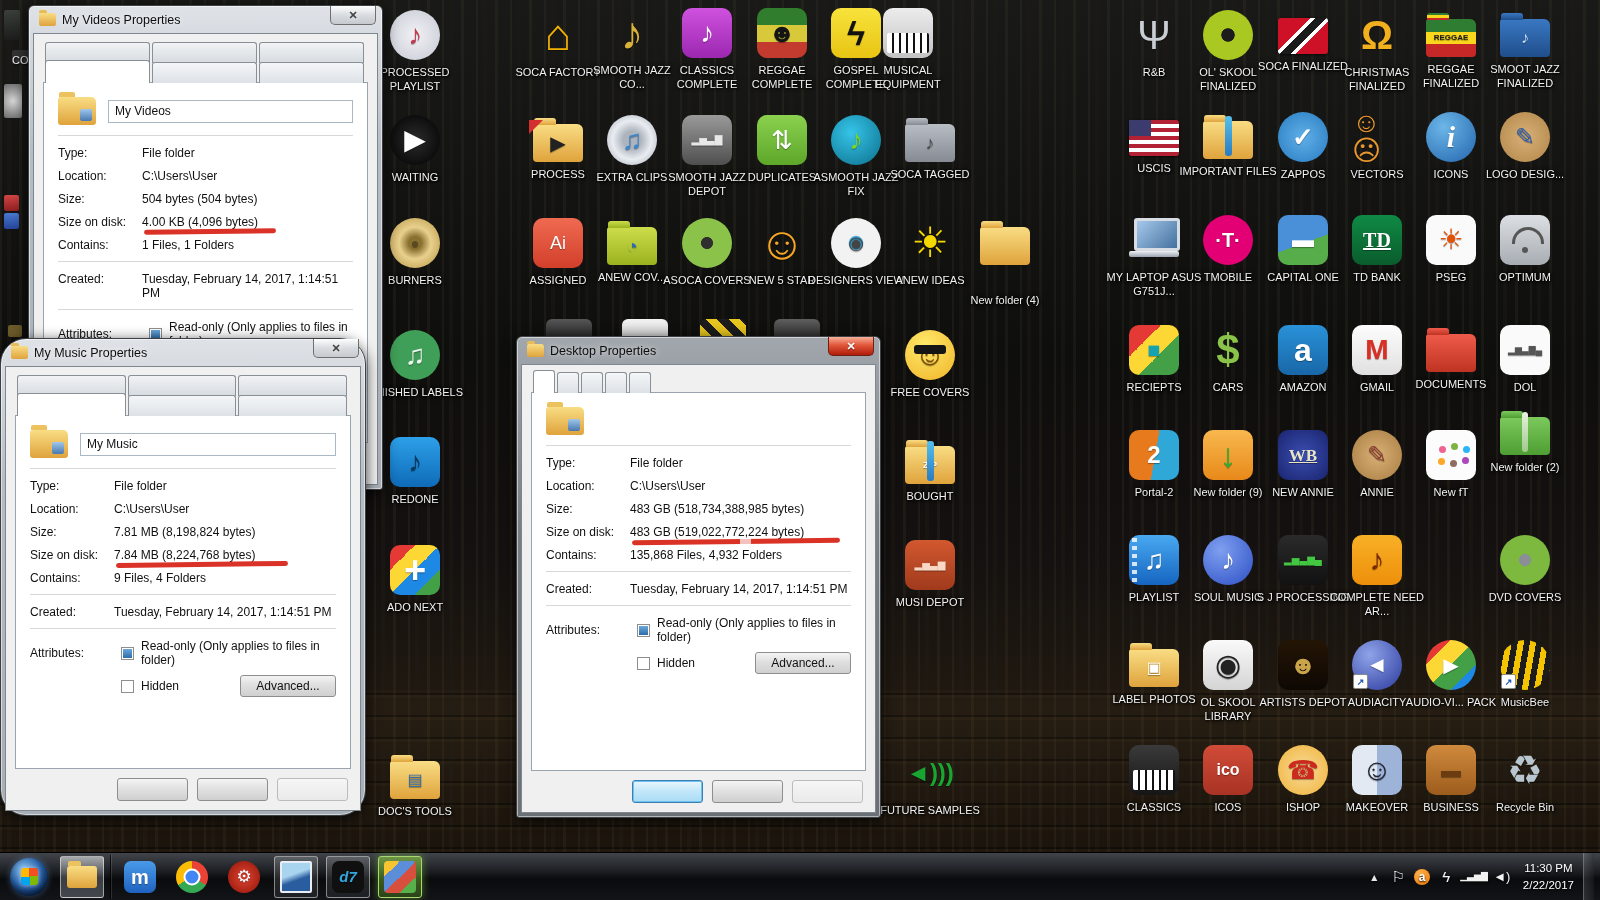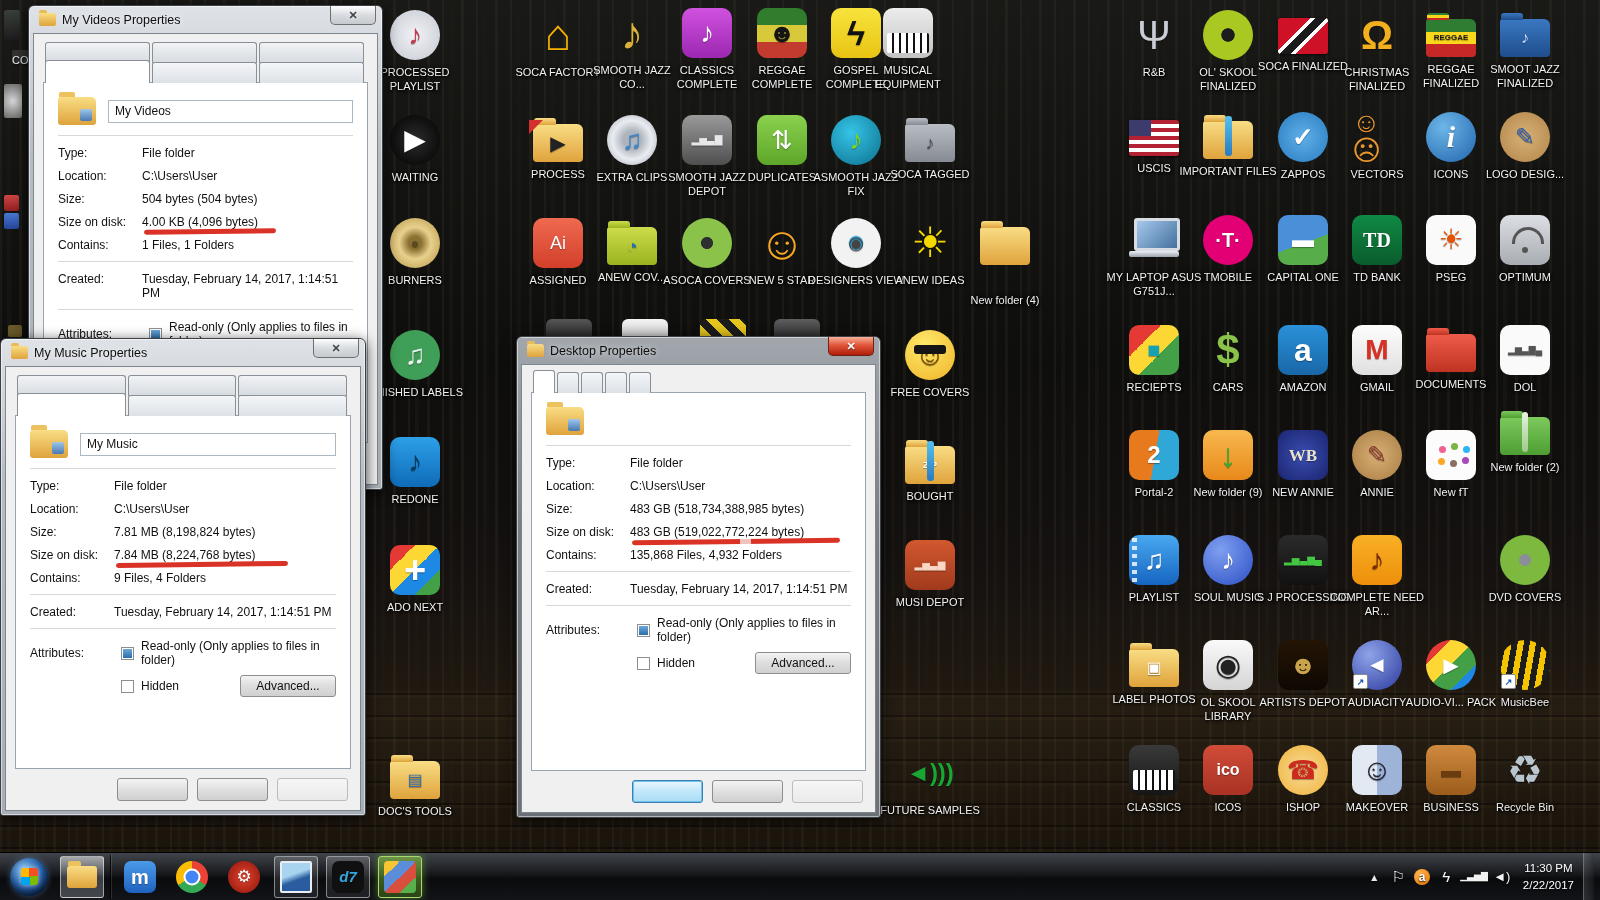--- a/index.html
+++ b/index.html
@@ -14,21 +14,21 @@
   .ic{position:absolute;width:100px;display:flex;flex-direction:column;align-items:center;transform:translateX(-50%);z-index:1;cursor:default;}
   .gbox{width:50px;height:50px;border-radius:10px;background:var(--bg,#666);display:flex;align-items:center;justify-content:center;position:relative;}
   .gbox.circle{border-radius:50%;}
   .gbox.none{background:none;border-radius:0;}
   .gbox.rect{height:36px;margin-top:8px;border-radius:3px;box-shadow:0 1px 3px rgba(0,0,0,.7);}
   .gbox.folder{height:38px;margin-top:9px;border-radius:3px 6px 4px 4px;background:var(--bg,linear-gradient(#f9dd84,#dfa33c));}
   .gbox.folder::before{content:"";position:absolute;top:-6px;left:1px;width:22px;height:7px;border-radius:3px 3px 0 0;background:inherit;}
   .g{font-size:var(--fs,28px);color:var(--fg,#fff);line-height:1;text-shadow:0 1px 1px rgba(0,0,0,.35);}
   .ilabel{margin-top:5px;font-size:11px;line-height:1.3;color:#f2f2f2;text-align:center;text-shadow:1px 1px 2px #000,0 0 4px #000;max-width:100px;}
   .boldg .g{font-weight:bold;}
-  .serifbold .g{font-family:"Liberation Serif",serif;font-weight:bold;}
+  .serifbold .g{font-family:"Liberation Serif",serif;font-weight:bold;text-decoration:underline;}
   .serifit .g{font-family:"Liberation Serif",serif;font-style:italic;font-weight:bold;}
   .tight .g{letter-spacing:-3px;}
   .zip .gbox::after,.ic.zip .gbox::after{content:"";position:absolute;left:50%;top:-5px;bottom:3px;width:7px;margin-left:-3px;border-radius:3px;background:linear-gradient(#54c0ee,#2a7bc0);}
   .zipg .gbox::after{content:"";position:absolute;left:50%;top:-5px;bottom:3px;width:6px;margin-left:-3px;border-radius:3px;background:linear-gradient(#e8f2e0,#9fc98a);}
   .shades .gbox::after{content:"";position:absolute;top:15px;left:9px;right:9px;height:9px;border-radius:3px;background:#151515;}
   .pro .gbox::after{content:"";position:absolute;left:-4px;top:-4px;border-style:solid;border-width:14px 14px 0 0;border-color:#d32f2f transparent transparent transparent;}
   .flagus .gbox::after{content:"";position:absolute;left:0;top:0;width:22px;height:16px;background:#3c3b6e;}
   .wifi .gbox::before{content:"";position:absolute;top:12px;left:12px;width:26px;height:14px;border:3px solid #555;border-bottom:none;border-radius:26px 26px 0 0;}
   .wifi .gbox::after{content:"";position:absolute;top:32px;left:22px;width:6px;height:6px;border-radius:50%;background:#555;}
   .dots .gbox::after{content:"";position:absolute;left:13px;top:16px;width:7px;height:7px;border-radius:50%;background:#f06292;
@@ -81,21 +81,21 @@
   .cb{width:13px;height:13px;border:1px solid #8e8e8e;background:#fff;flex:none;position:relative;cursor:pointer;}
   .cb.filled::after{content:"";position:absolute;inset:1px;background:linear-gradient(#6aa8dc,#2d6da8);}
   .advbtn{margin-left:auto;min-width:96px;height:22px;font-size:12px;display:flex;align-items:center;justify-content:center;cursor:pointer;
     background:linear-gradient(#f4f4f4,#dfdfdf 45%,#d0d0d0);border:1px solid #8e8e8e;border-radius:3px;}
   .btnrow{display:flex;justify-content:flex-end;gap:9px;padding:9px 3px 0;}
   .btn{min-width:71px;height:23px;font-size:12px;display:flex;align-items:center;justify-content:center;cursor:pointer;color:#111;
     background:linear-gradient(#f4f4f4,#e2e2e2 45%,#cfcfcf);border:1px solid #8e8e8e;border-radius:3px;}
   .btn.disabled{color:#9a9a9a;border-color:#bcbcbc;background:linear-gradient(#f6f6f6,#eaeaea);}
   .btn.focus{background:linear-gradient(#ecf7fd,#c4e8fa 45%,#a9dcf5);border-color:#3c7fb1;box-shadow:0 0 0 1px #6fc1ef inset;}
   #win-my-videos{left:28px;top:5px;width:355px;height:485px;z-index:5;}
-  #win-my-music{left:0px;top:338px;width:366px;height:478px;z-index:6;}
+  #win-my-music{left:0px;top:338px;width:366px;height:478px;z-index:6;border-radius:26px;}
   #win-desktop{left:516px;top:336px;width:365px;height:482px;z-index:6;}
 
   
   #taskbar{position:absolute;left:0;bottom:0;width:100%;height:48px;z-index:10;display:flex;align-items:center;padding:0 2px;
     background:linear-gradient(#41454b,#1b1d21 40%,#0a0b0d 55%,#131418);border-top:1px solid #000;}
   .tbtn{width:44px;height:42px;margin:0 4px;display:flex;align-items:center;justify-content:center;cursor:pointer;border-radius:3px;flex:none;}
   .tbtn .tglyph{width:32px;height:32px;border-radius:7px;background:var(--bg,none);display:flex;align-items:center;justify-content:center;position:relative;}
   .tbtn .g{font-size:var(--fs,18px);color:var(--fg,#fff);line-height:1;}
   .tbtn.start{width:46px;}
   .tbtn.start .tglyph{width:38px;height:38px;border-radius:50%;background:radial-gradient(circle at 35% 28%,#7db9ea,#2a64ad 45%,#0d2f5e 78%,#0a1d3a);box-shadow:0 0 6px rgba(120,180,255,.35), inset 0 -3px 6px rgba(0,0,0,.5);}

